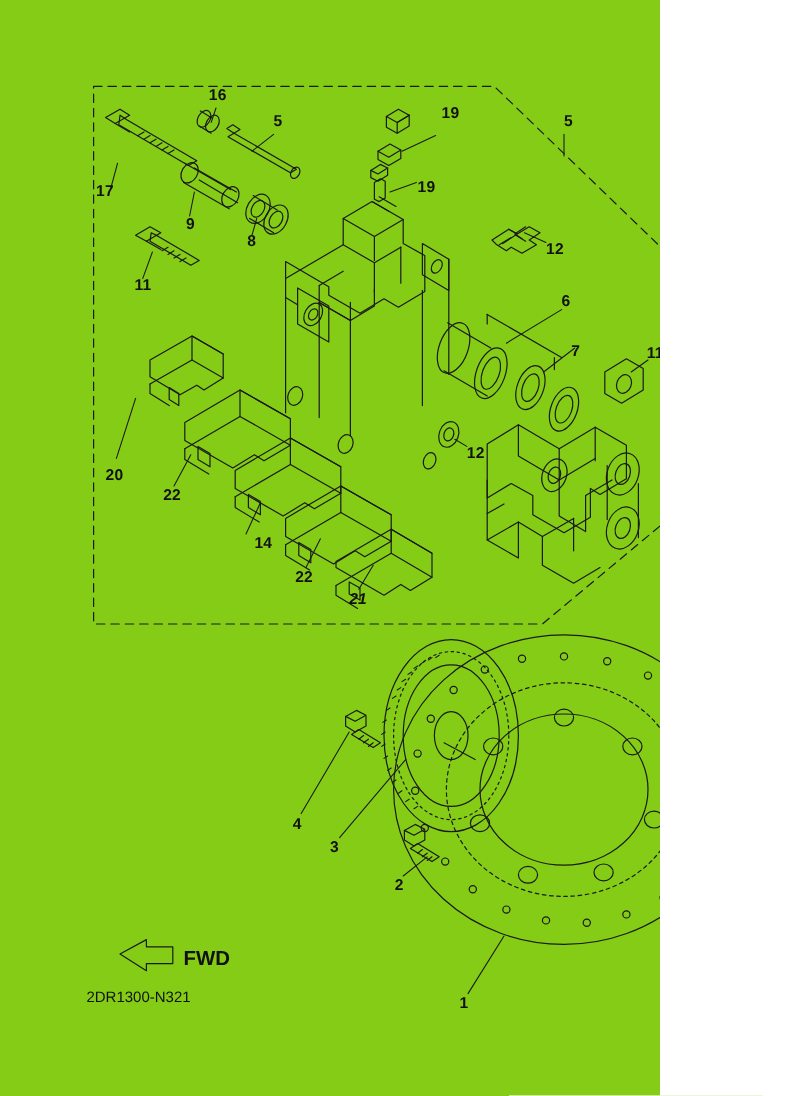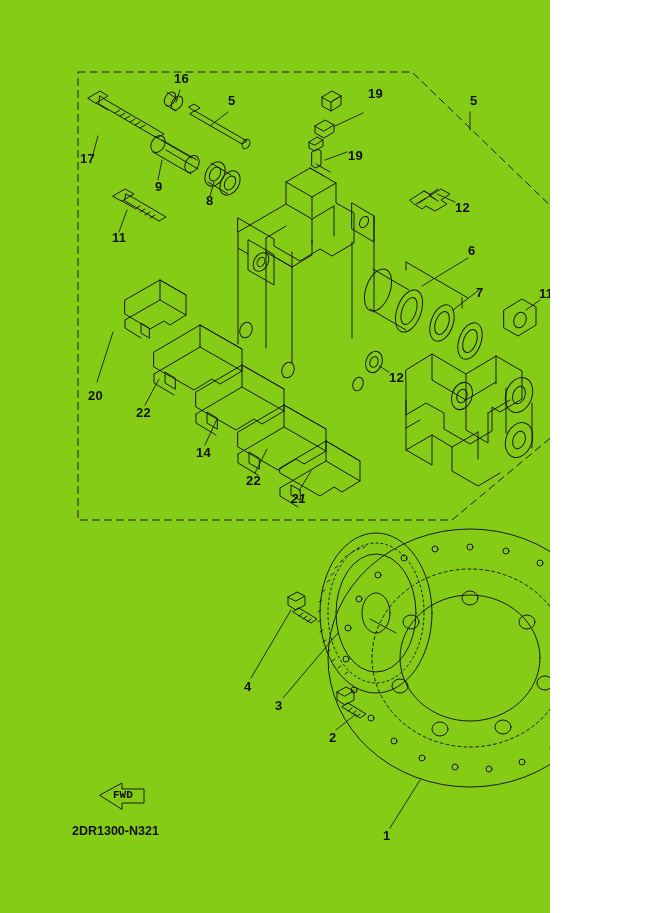--- a/index.html
+++ b/index.html
@@ -30,31 +30,32 @@
     font-size: 13px;
     font-weight: bold;
     color: #111111;
     letter-spacing: 0.2px;
     white-space: nowrap;
   }
   .partcode {
     position: absolute;
     font-family: "Liberation Sans", sans-serif;
     font-size: 12.5px;
+    font-weight: normal;
+    color: #111111;
+    white-space: nowrap;
+  }
+  .fwd-label {
+    position: absolute;
+    font-family: Liberation Sans, sans-serif;
+    font-size: 17px;
     font-weight: bold;
     color: #111111;
     white-space: nowrap;
-  }
-  .fwd-label {
-    position: absolute;
-    font-family: Liberation Mono, monospace;
-    font-size: 11px;
-    font-weight: bold;
-    color: #111111;
-    white-space: nowrap;
+    margin-left: 40px;
   }
 </style>
 </head>
 <body>
 
 <div id="page">
 
   <svg id="diagram-svg" viewBox="0 0 661 913">
     <g fill="none" stroke="#1a1a1a" stroke-width="1" stroke-linecap="round" stroke-linejoin="round">
 
@@ -352,21 +353,21 @@
   <div class="callout" style="left:155px; top:179px;">9</div>
   <div class="callout" style="left:206px; top:193px;">8</div>
   <div class="callout" style="left:455px; top:200px;">12</div>
   <div class="callout" style="left:112px; top:230px;">11</div>
   <div class="callout" style="left:468px; top:243px;">6</div>
   <div class="callout" style="left:476px; top:285px;">7</div>
   <div class="callout" style="left:539px; top:286px;">11</div>
   <div class="callout" style="left:389px; top:370px;">12</div>
   <div class="callout" style="left:88px; top:388px;">20</div>
   <div class="callout" style="left:136px; top:405px;">22</div>
-  <div class="callout" style="left:196px; top:445px;">14</div>
+  <div class="callout" style="left:212px; top:445px;">14</div>
   <div class="callout" style="left:246px; top:473px;">22</div>
   <div class="callout" style="left:291px; top:491px;font-style:italic;">21</div>
   <div class="callout" style="left:244px; top:679px;">4</div>
   <div class="callout" style="left:275px; top:698px;">3</div>
   <div class="callout" style="left:329px; top:730px;">2</div>
   <div class="callout" style="left:383px; top:828px;">1</div>
 
   <div class="fwd-label" style="left:113px; top:789px;">FWD</div>
   <div class="partcode" style="left:72px; top:824px;">2DR1300-N321</div>
 

